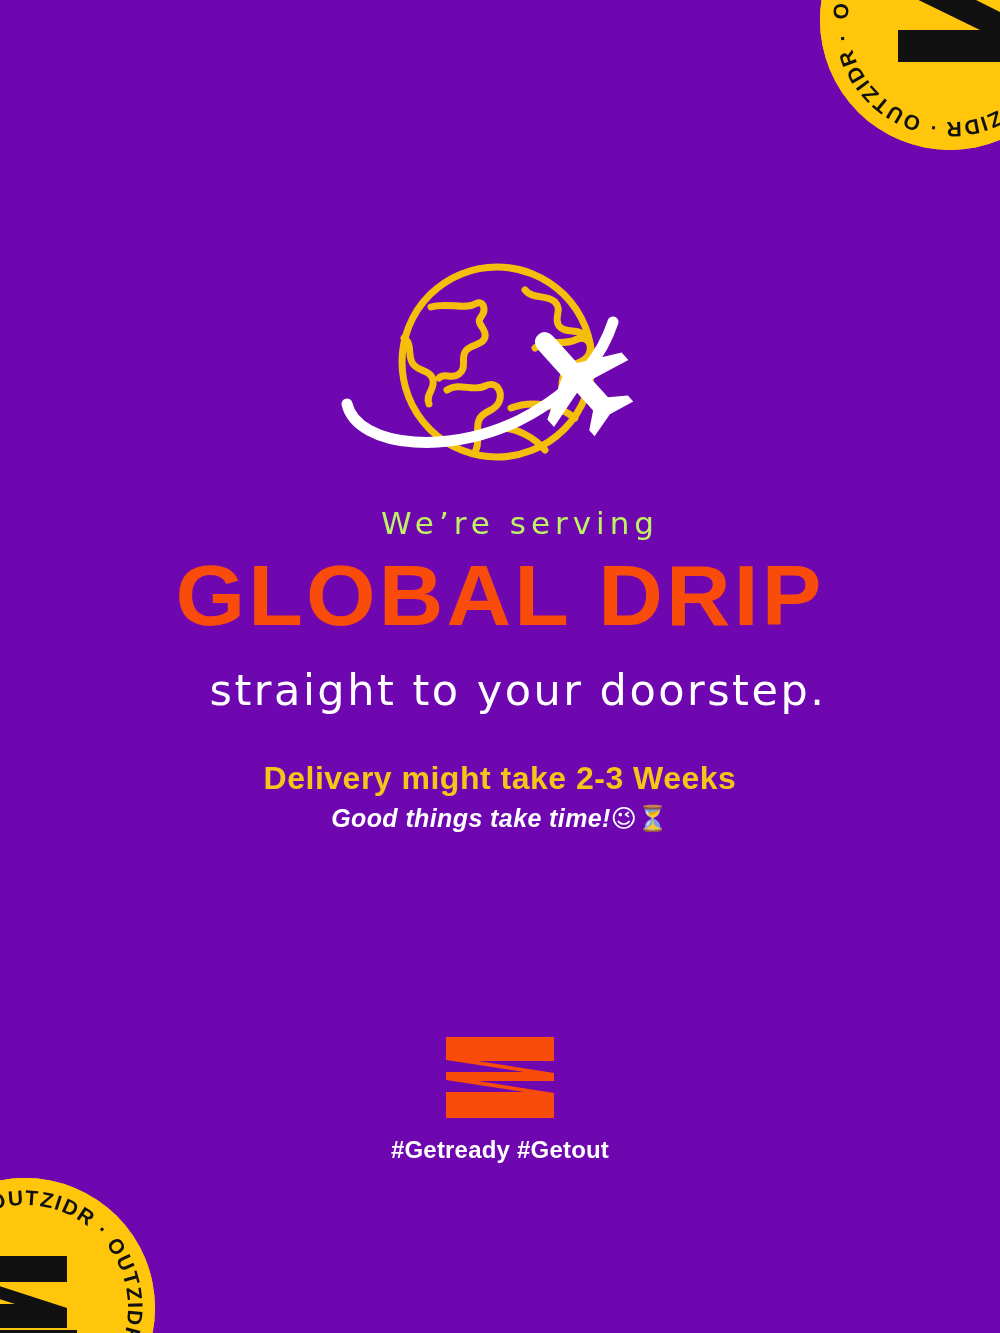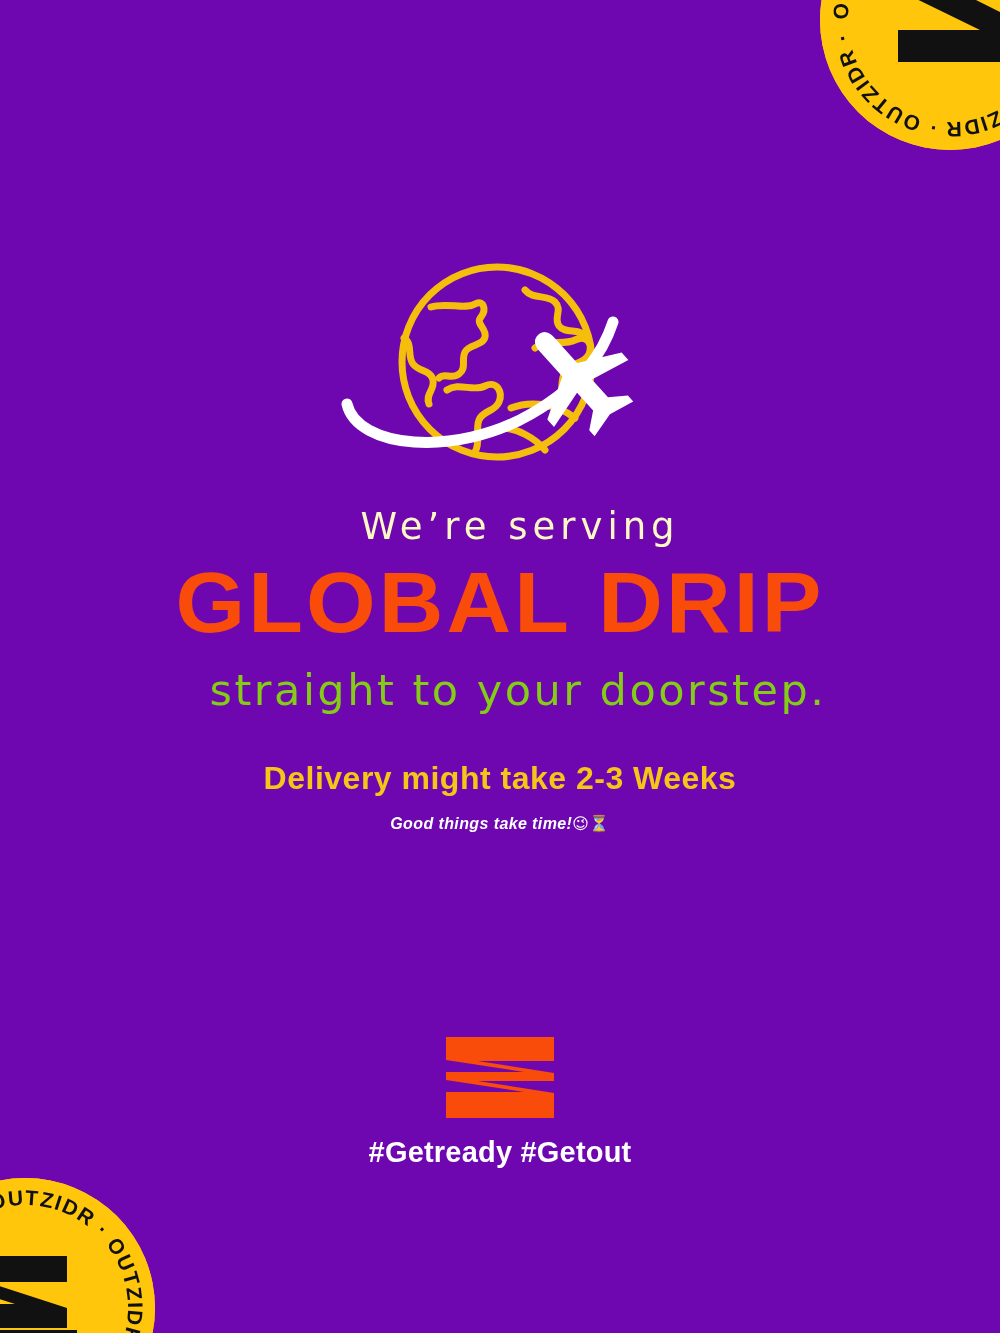--- a/index.html
+++ b/index.html
@@ -44,45 +44,45 @@
 
   
   .headline {
     position:absolute;
     left:0;
     right:0;
     top:505px;
     text-align:center;
   }
   .kicker {
-    color:#fef9c3;
-    font-size:37px;
+    color:#bef264;
+    font-size:31px;
     font-weight:400;
     letter-spacing:5px;
     line-height:1.18;
     font-family:"DejaVu Sans", sans-serif;
     padding-left:40px;
   }
   .bigline {
     color:#F94B0A;
     font-size:86px;
     font-weight:700;
     letter-spacing:3px;
     line-height:1.0;
     margin-top:10px;
     font-family:"Liberation Sans Narrow","Liberation Sans", sans-serif;
     transform:scaleX(1.04);
   }
   .subline {
-    color:#84cc16;
+    color:#ffffff;
     font-size:43px;
     font-weight:400;
     letter-spacing:2.5px;
     line-height:1.2;
-    margin-top:20px;
+    margin-top:27px;
     font-family:"DejaVu Sans", sans-serif;
     padding-left:36px;
   }
 
   
   .delivery {
     position:absolute;
     left:0;
     right:0;
     top:760px;
@@ -90,46 +90,46 @@
   }
   .delivery-main {
     color:#F5C518;
     font-size:32px;
     font-weight:700;
     letter-spacing:0.5px;
     font-family:"Liberation Sans", sans-serif;
   }
   .delivery-sub {
     color:#FFFFFF;
-    font-size:16px;
+    font-size:25px;
     font-weight:700;
     font-style:italic;
     letter-spacing:0.4px;
-    margin-top:17px;
+    margin-top:7px;
     font-family:"Liberation Sans", sans-serif;
   }
   .emoji { font-style:normal; font-family:"DejaVu Sans", sans-serif; }
 
   
   .footer {
     position:absolute;
     left:0;
     right:0;
     top:1035px;
     text-align:center;
   }
   .zmark {
     width:120px;
     height:85px;
     margin:0 auto;
     display:block;
   }
   .tagline {
     color:#FFFFFF;
-    font-size:29px;
+    font-size:24px;
     font-weight:700;
     letter-spacing:0.2px;
     margin-top:16px;
     font-family:"Liberation Sans", sans-serif;
   }
 </style>
 </head>
 <body>
 
 <div class="poster">

